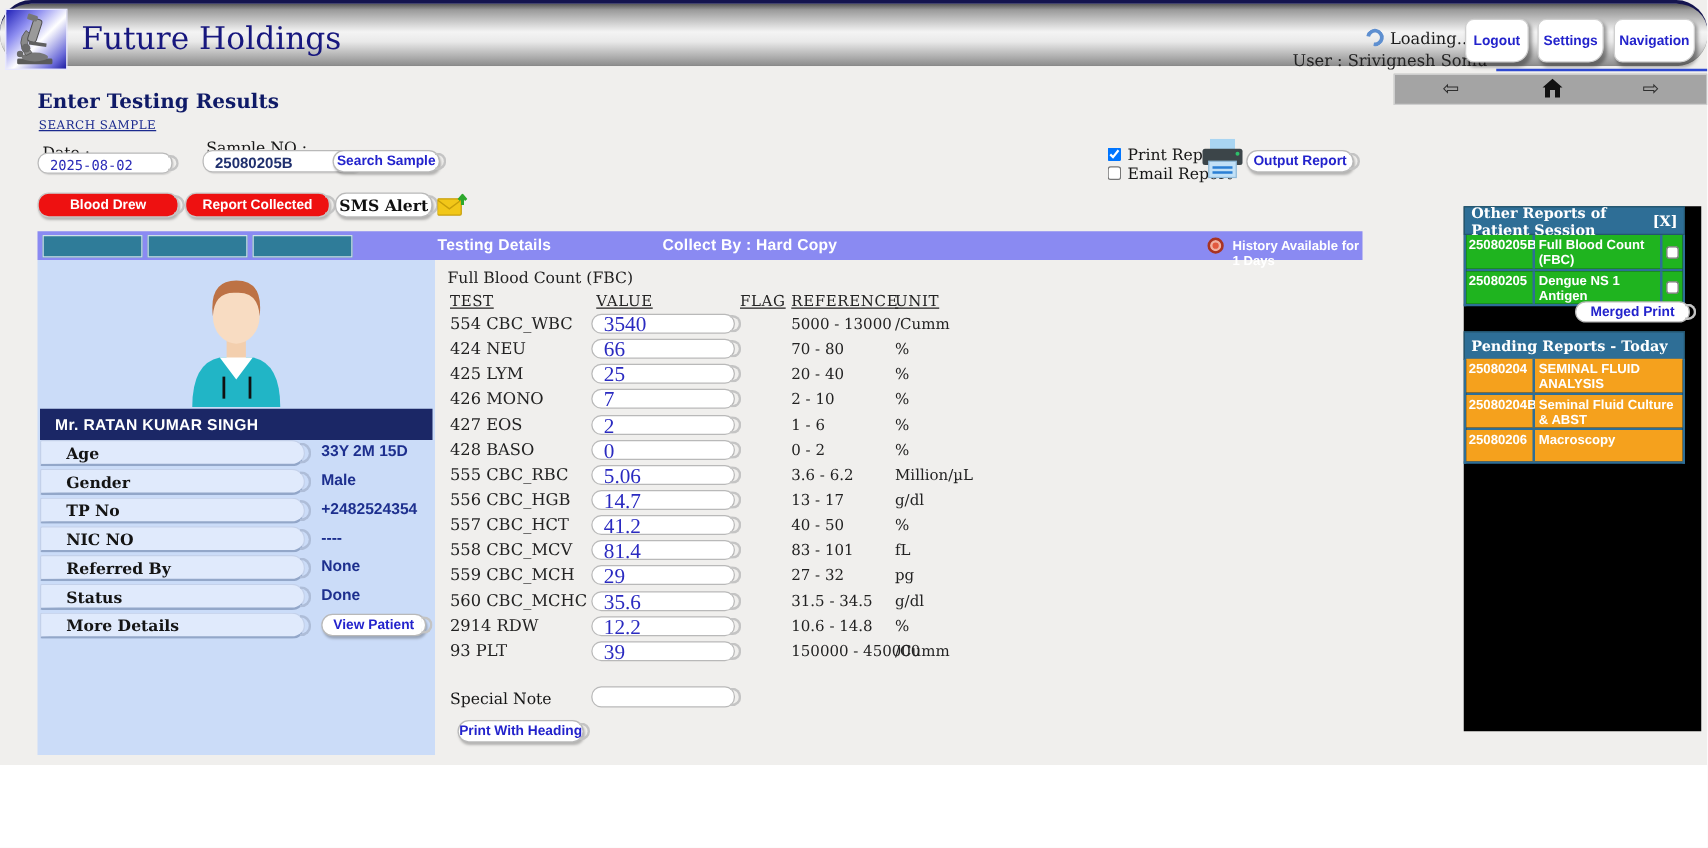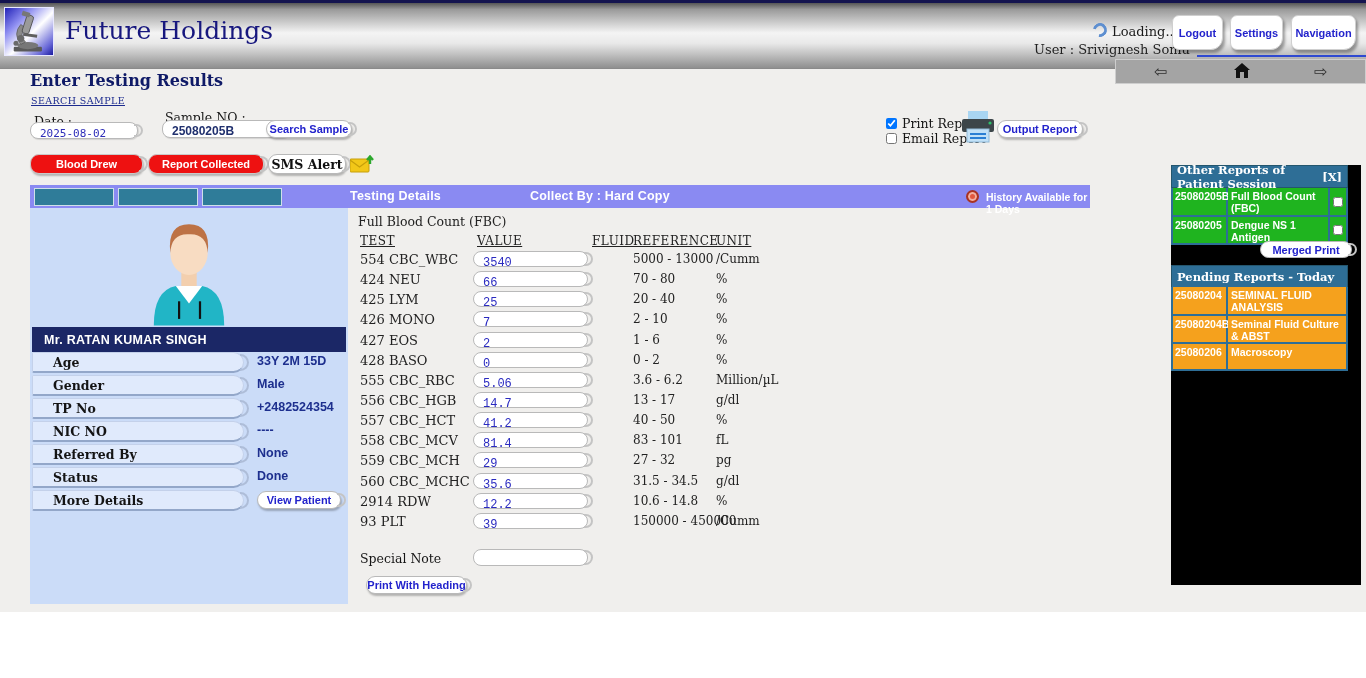--- a/index.html
+++ b/index.html
@@ -1,23 +1,23 @@
 <!DOCTYPE html>
 <html><head>
 <meta charset="utf-8">
 <style>
   * { margin:0; padding:0; box-sizing:border-box; }
   html,body { width:1366px; height:678px; background:#ffffff; font-family:"Liberation Sans", sans-serif; }
   #app { position:relative; width:1366px; height:678px; overflow:hidden; background:#ffffff; }
   .gray-bg { position:absolute; left:0; top:0; width:1366px; height:612px; background:#f0efed; }
 
   
-  .hdr { position:absolute; left:0; top:0; width:1366px; height:69px;
+  .hdr { position:absolute; left:0; top:0; width:1366px; height:53px;
          background:linear-gradient(180deg,#565656 0%,#9a9a9a 10%,#f4f4f4 46%,#e9e9e9 62%,#8f8f8f 100%);
-         border-top:3px solid #14144f; border-bottom:1px solid #8a8a8a; }
+         border-top:3px solid #14144f; border-bottom:1px solid #8a8a8a;border-radius:25px; }
   .logo-box { position:absolute; left:4px; top:4px; width:50px; height:49px; border:1px solid #e8e8ff;
               background:linear-gradient(135deg,#2323b8 0%,#8c8cf0 28%,#ffffff 55%,#6a6ad8 85%,#1b1ba0 100%); }
   .brand { position:absolute; left:65px; top:13px; font-family:"DejaVu Serif", serif; font-size:25px; color:#17177e; }
   .spinner { position:absolute; left:1093px; top:20px; width:14px; height:14px; border-radius:50%;
              border:3px solid #5e8fd0; border-left-color:transparent; transform:rotate(-35deg); }
   .loading-txt { position:absolute; left:1112px; top:21px; font-family:"DejaVu Serif", serif; font-size:13px; color:#1a1a1a; }
   .user-txt { position:absolute; left:1034px; top:39px; font-family:"DejaVu Serif", serif; font-size:13px; color:#222; }
   .hdr-btn { position:absolute; top:12px; height:35px; background:#fff; border:1px solid #cfcfcf;
              border-radius:7px 7px 12px 7px; box-shadow:2px 3px 3px rgba(0,0,0,.35);
              color:#2323cc; font-weight:bold; font-size:11px; text-align:center; cursor:pointer;
@@ -81,21 +81,21 @@
   .thead span { position:absolute; top:234px; font-family:"DejaVu Serif", serif; font-size:12px; color:#222;
                 text-decoration:underline; letter-spacing:.5px; }
   .trows { position:absolute; left:0; top:250px; width:800px; }
   .trow { position:relative; height:20.15px; }
   .tname { position:absolute; left:360px; top:2px; font-family:"DejaVu Serif", serif; font-size:13px; color:#222; }
   .vwrap { position:absolute; left:473px; top:1px; width:115px; height:16px; background:#fff; border:1px solid #b9b9b9;
            border-radius:8px; }
   .vwrap::after { content:''; position:absolute; right:-6px; top:0; bottom:0; width:7px;
                   border:2px solid #c4c4c4; border-left:none; border-radius:0 9px 9px 0; }
   .vwrap input { width:100%; height:100%; border:none; outline:none; background:transparent; padding-left:9px;
-                 color:#2a2ac0; font-size:12px; font-family:Liberation Mono, monospace; }
+                 color:#2a2ac0; font-size:17px; font-family:Liberation Serif, serif; }
   .tflag { position:absolute; left:592px; top:2px; font-family:"DejaVu Serif", serif; font-size:12px; color:#222; }
   .tref  { position:absolute; left:633px; top:2px; font-family:"DejaVu Serif", serif; font-size:12px; color:#222; }
   .tunit { position:absolute; left:716px; top:2px; font-family:"DejaVu Serif", serif; font-size:12px; color:#222; }
 
   
   .rpanel { position:absolute; left:1171px; top:165px; width:190px; height:420px; background:#000000; }
   .sec-hdr { background:#2e6e96; color:#fff; font-family:"DejaVu Serif", serif; font-weight:bold; font-size:11.5px;
              height:23px; display:flex; align-items:center; padding:0 5px; border:1px solid #24566e; }
   .sec-hdr .close-x { margin-left:auto; cursor:pointer; font-family:"DejaVu Serif", serif; }
   .grn-table { width:177px; border:2px solid #2e6e96; border-top:none; }
@@ -250,21 +250,21 @@
         <div class="plabel">More Details</div>
         <div class="btn" style="left:225px;top:1px;width:84px;height:18px;">View Patient</div>
       </div>
     </div>
   </div>
 
   <div class="fbc-title">Full Blood Count (FBC)</div>
   <div class="thead">
     <span style="left:360px;">TEST</span>
     <span style="left:477px;">VALUE</span>
-    <span style="left:592px;">FLUID</span>
+    <span style="left:592px;">FLAG</span>
     <span style="left:633px;">REFERENCE</span>
     <span style="left:716px;">UNIT</span>
   </div>
   <div class="trows">
       <div class="trow">
       <span class="tname">554 CBC_WBC</span>
       <span class="vwrap">
         <input value="3540" style="">
       </span>
       <span class="tflag"></span>

